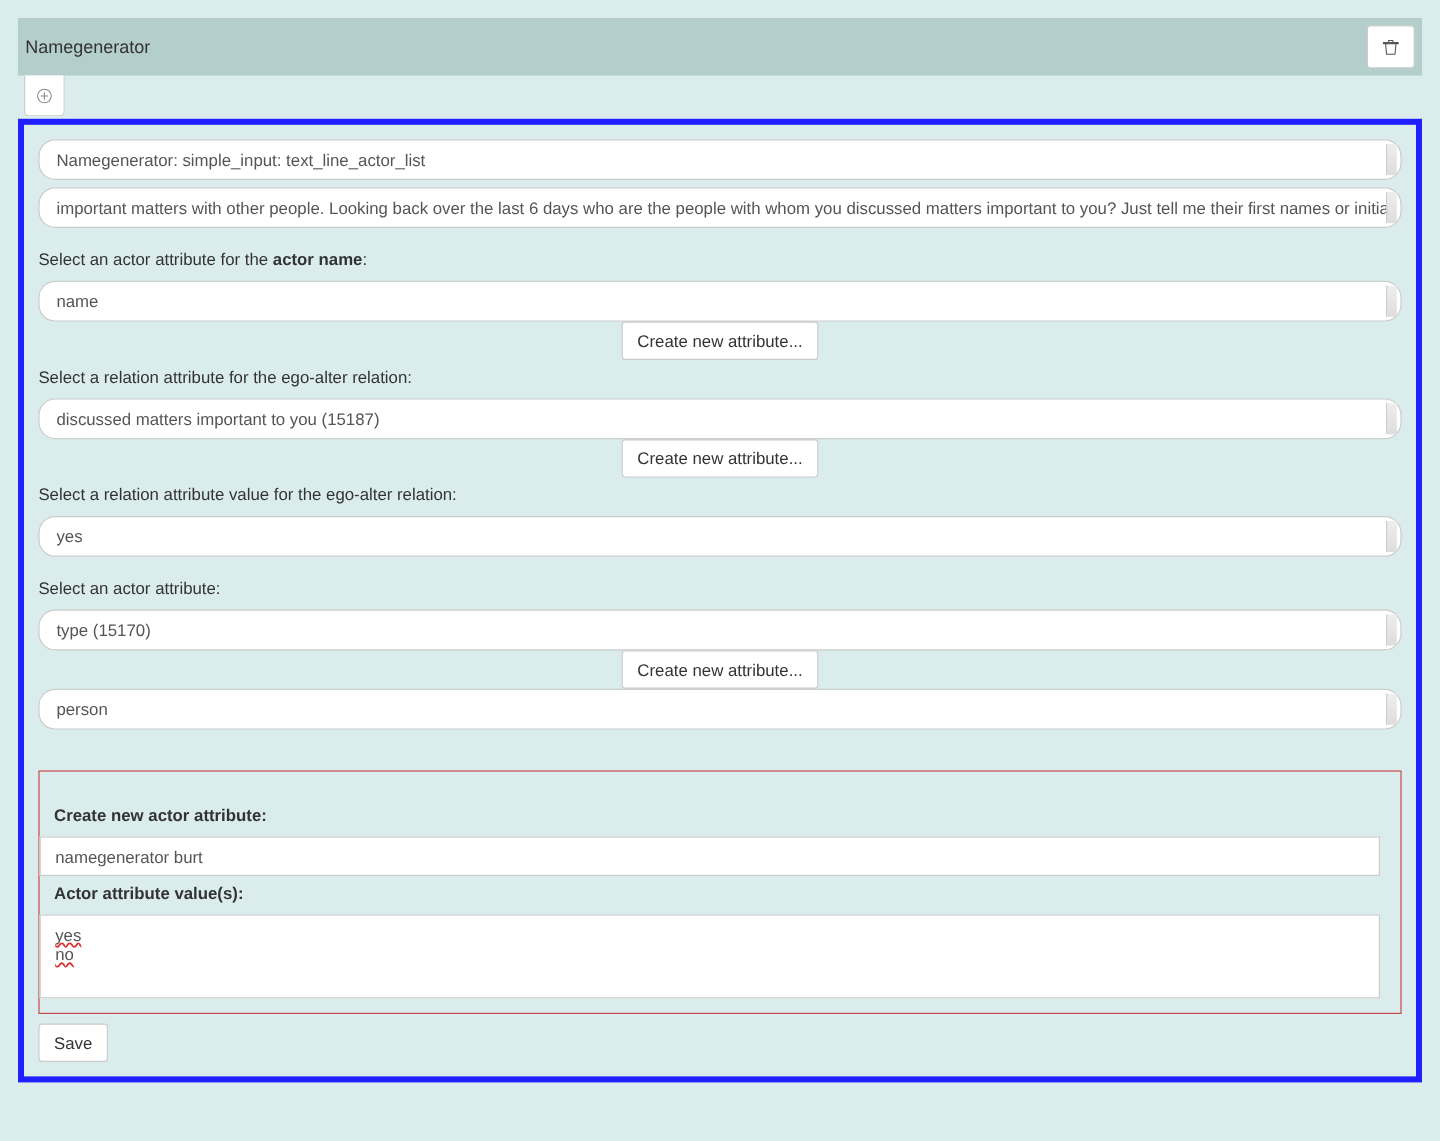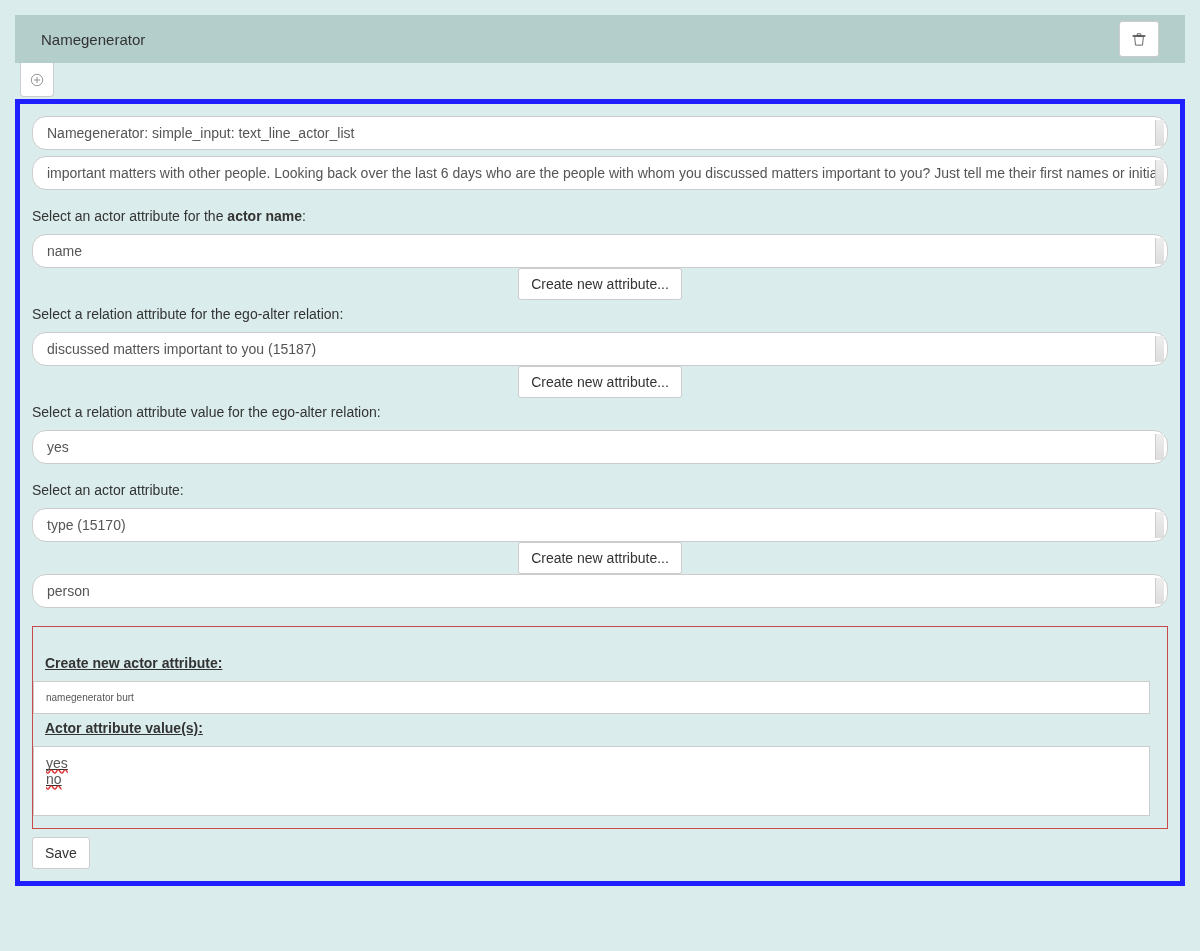--- a/index.html
+++ b/index.html
@@ -14,21 +14,21 @@
       color: #333;
       width: 1200px;
       height: 951px;
       overflow: hidden;
     }
     .container {
       padding: 15px;
     }
     .panel-header {
       background: #b3cecb;
-      padding: 8px 26px;
+      padding: 8px 6px;
       display: flex;
       justify-content: space-between;
       align-items: center;
       height: 48px;
     }
     .panel-title {
       font-size: 15px;
       color: #333;
     }
     .trash-btn {
@@ -140,22 +140,21 @@
       border: 1px solid #ccc;
       border-radius: 3px;
       padding: 7px 12px;
       font-size: 14px;
       color: #333;
       cursor: pointer;
     }
     .create-panel {
       border: 1px solid #c94a4a;
       padding: 12px 17px 12px 0;
-      margin-top: 18px;
-      text-decoration: underline;
+      margin-top: 34px;
     }
     .create-panel-inner {
       padding: 0 12px;
     }
     .create-label {
       font-weight: bold;
       font-size: 14px;
       margin-top: 14px;
       margin-bottom: 10px;
       display: block;
@@ -163,21 +162,21 @@
     .create-label.first {
       margin-top: 16px;
     }
     .text-input {
       width: 100%;
       background: #fff;
       border: 1px solid #ccc;
       border-radius: 0;
       height: 33px;
       padding: 0 12px;
-      font-size: 10px;
+      font-size: 14px;
       color: #555;
     }
     .textarea-input {
       width: 100%;
       background: #fff;
       border: 1px solid #ccc;
       border-radius: 0;
       padding: 8px 12px;
       font-size: 14px;
       color: #555;

